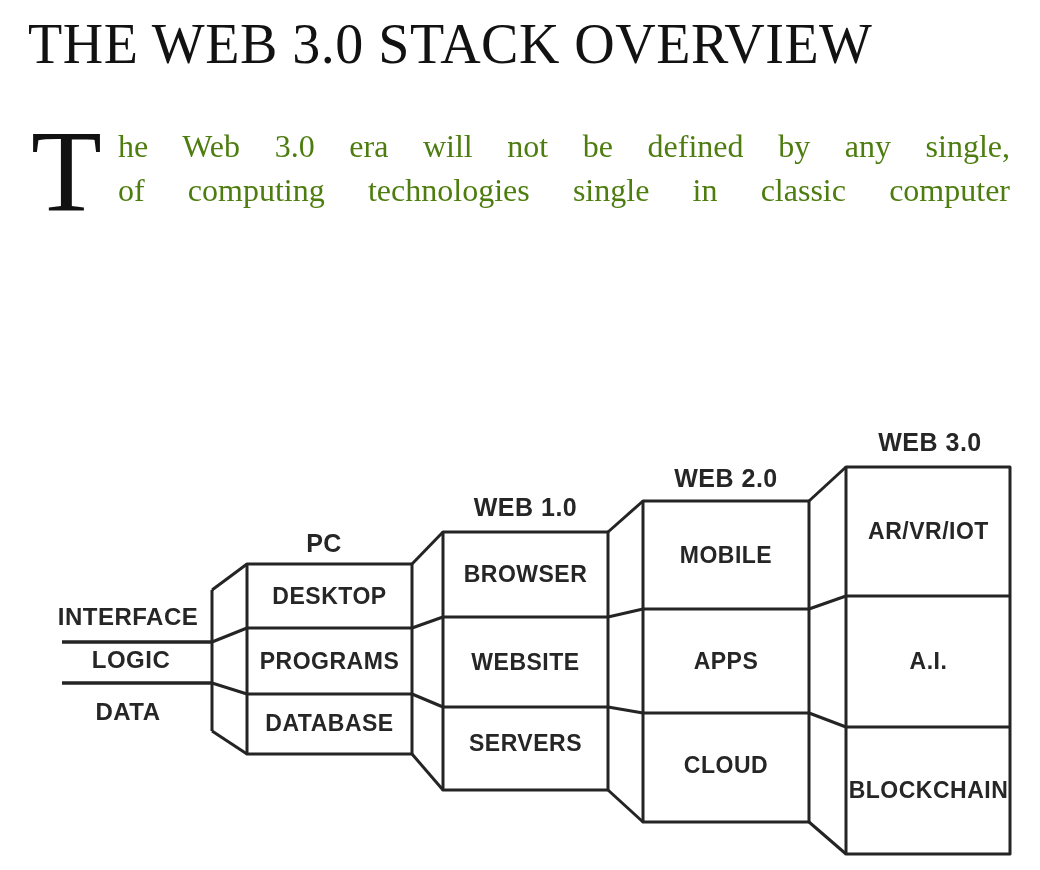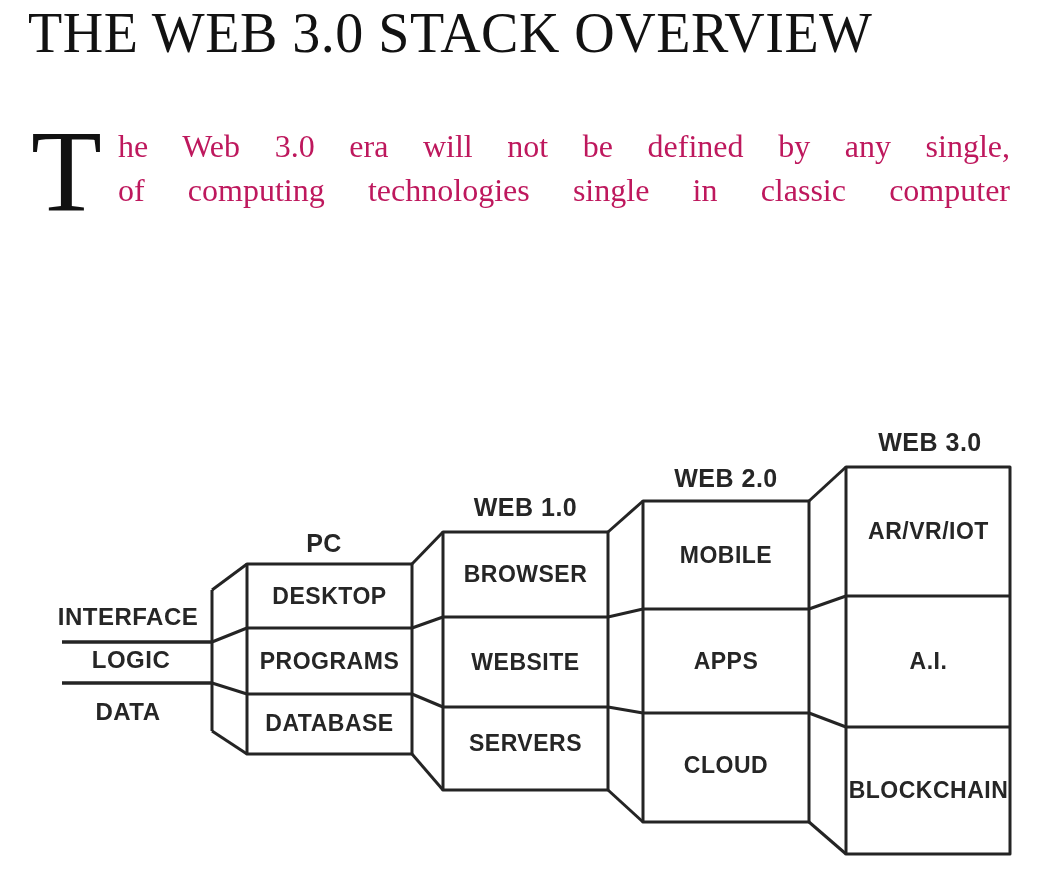--- a/index.html
+++ b/index.html
@@ -5,32 +5,32 @@
   html,body { margin:0; padding:0; }
   body {
     width:1040px; height:870px;
     background:#ffffff;
     position:relative;
     overflow:hidden;
     font-family:"Liberation Serif", serif;
     color:#161616;
   }
   .page-title {
-    position:absolute; left:28px; top:1px;
+    position:absolute; left:28px; top:12px;
     margin:0;
     font-family:"Liberation Serif", serif;
     font-size:56px; font-weight:400;
     letter-spacing:0.5px;
     color:#121212;
     white-space:nowrap;
   }
   .intro {
     position:absolute; left:30px; top:124px; width:980px;
     font-size:32px; line-height:44px;
-    color:#be185d;
+    color:#4d7c0f;
   }
   .intro .line {
     height:44px;
     text-align:justify;
     text-align-last:justify;
     white-space:nowrap;
   }
   .intro .line.indent { margin-left:88px; }
   .intro .line.last { text-align-last:left; }
   .dropcap {

